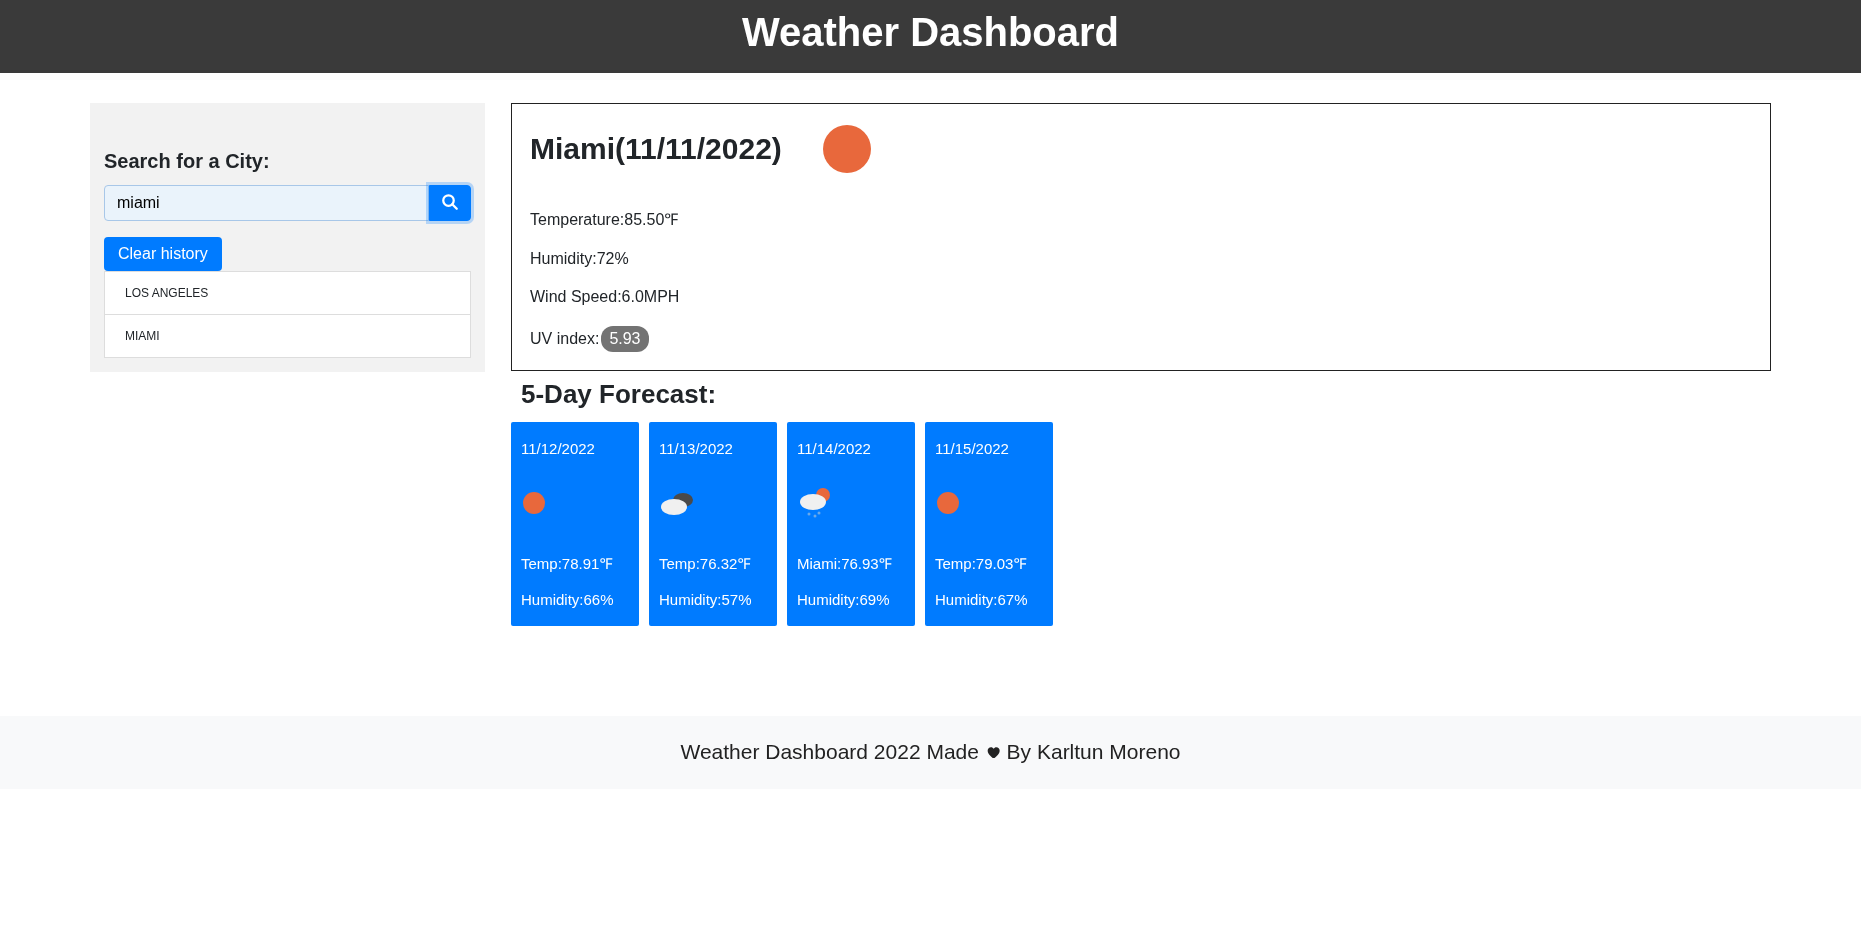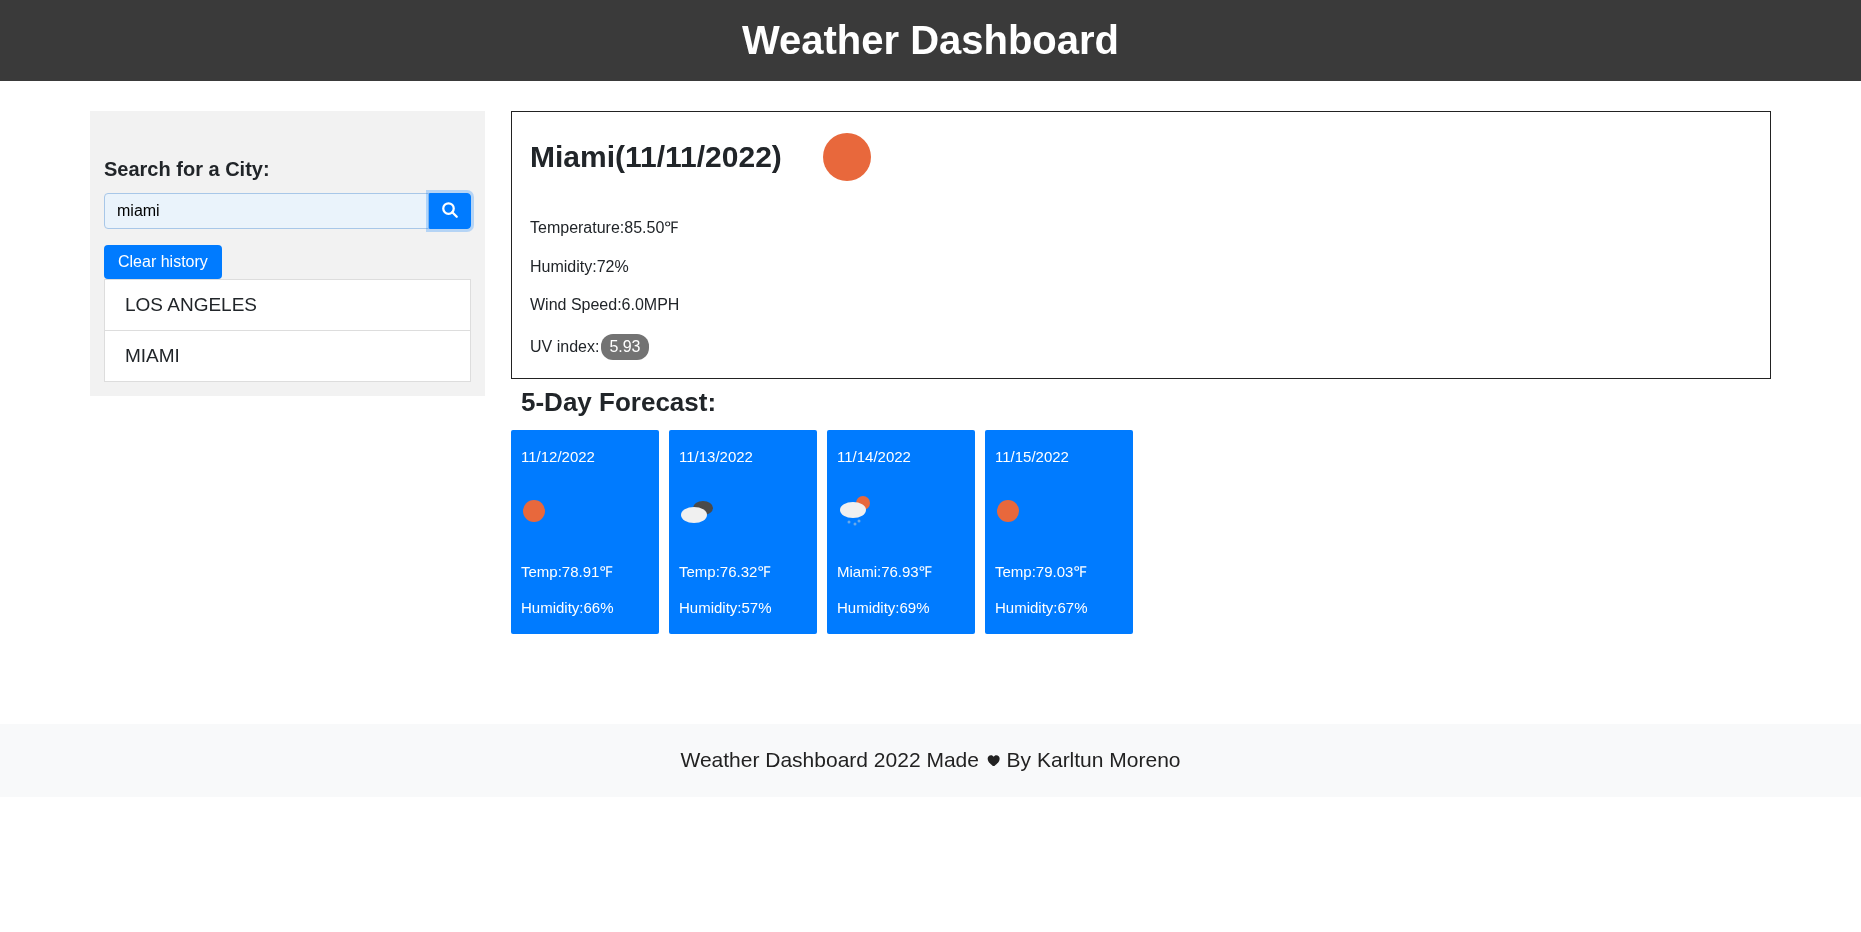--- a/index.html
+++ b/index.html
@@ -1,39 +1,39 @@
 <!DOCTYPE html>
 <html><head>
 <meta charset="utf-8">
 <style>
 * { box-sizing: border-box; margin: 0; padding: 0; }
 body { font-family: "Segoe UI", Arial, sans-serif; background: #fff; color: #212529; }
-.header { background: #3a3a3a; color: #fff; text-align: center; padding: 18px 0 18px; }
+.header { background: #3a3a3a; color: #fff; text-align: center; padding: 10px 0 18px; }
 .header h1 { font-size: 40px; font-weight: 700; }
 .container { display: flex; padding: 30px 90px 50px; gap: 26px; align-items: flex-start; }
 .sidebar { width: 395px; background: #f2f2f2; padding: 14px; }
 .sidebar h2 { font-size: 20px; font-weight: 700; margin-bottom: 12px; margin-top: 33px; }
 .search-row { display: flex; gap: 0; margin-bottom: 16px; }
 .search-input { flex: 1; padding: 8px 12px; font-size: 16px; border: 1px solid #a8c7e8; background: #eaf3fb; border-radius: 4px 0 0 4px; outline: none; }
 .search-btn { width: 42px; background: #007bff; border: 1px solid #007bff; color: #fff; cursor: pointer; border-radius: 0 4px 4px 0; display: flex; align-items: center; justify-content: center; box-shadow: 0 0 0 3px rgba(0,123,255,0.25); }
 .clear-btn { background: #007bff; color: #fff; border: none; padding: 8px 14px; font-size: 16px; border-radius: 4px; cursor: pointer; margin-bottom: 0; }
 .history-list { list-style: none; margin-top: 0; }
-.history-list li { background: #fff; border: 1px solid #ddd; padding: 14px 20px; font-size: 19px; cursor: pointer; }
+.history-list li { background: #fff; border: 1px solid #ddd; padding: 14px 20px; font-size: 12px; cursor: pointer; }
 .history-list li + li { border-top: none; }
 .main { flex: 1; }
 .current-card { border: 1px solid #222; padding: 20px 18px 18px; margin-bottom: 8px; }
 .current-title-row { display: flex; align-items: center; gap: 40px; margin-bottom: 34px; }
 .current-title { font-size: 30px; font-weight: 600; }
 .current-icon-big { width: 50px; height: 50px; display: flex; align-items: center; justify-content: center; }
 .stat { font-size: 16px; margin-bottom: 20px; }
 .stat:last-child { margin-bottom: 0; }
 .uv-badge { display: inline-block; background: #737373; color: #fff; padding: 4px 8px; border-radius: 12px; margin-left: 2px; }
 .forecast-title { font-size: 26px; font-weight: 600; margin: 6px 0 12px 10px; }
 .forecast-row { display: flex; gap: 10px; }
-.forecast-card { background: #007bff; color: #fff; padding: 18px 10px; width: 148px; border-radius: 2px; }
+.forecast-card { background: #007bff; color: #fff; padding: 18px 10px; width: 128px; border-radius: 2px; }
 .forecast-card .fdate { font-size: 15px; margin-bottom: 26px; }
 .forecast-card .ficon { height: 40px; margin-bottom: 30px; display: flex; align-items: center; }
 .forecast-card .fstat { font-size: 15px; margin-bottom: 18px; }
 .forecast-card .fstat:last-child { margin-bottom: 0; }
 .footer { background: #f8f9fa; text-align: center; padding: 24px 0; font-size: 21px; color: #222; margin-top: 40px; }
 .footer .heart { display: inline-block; vertical-align: middle; }
 
 .icon-sun-big circle { fill: #e8683c; }
 </style>
 </head>

